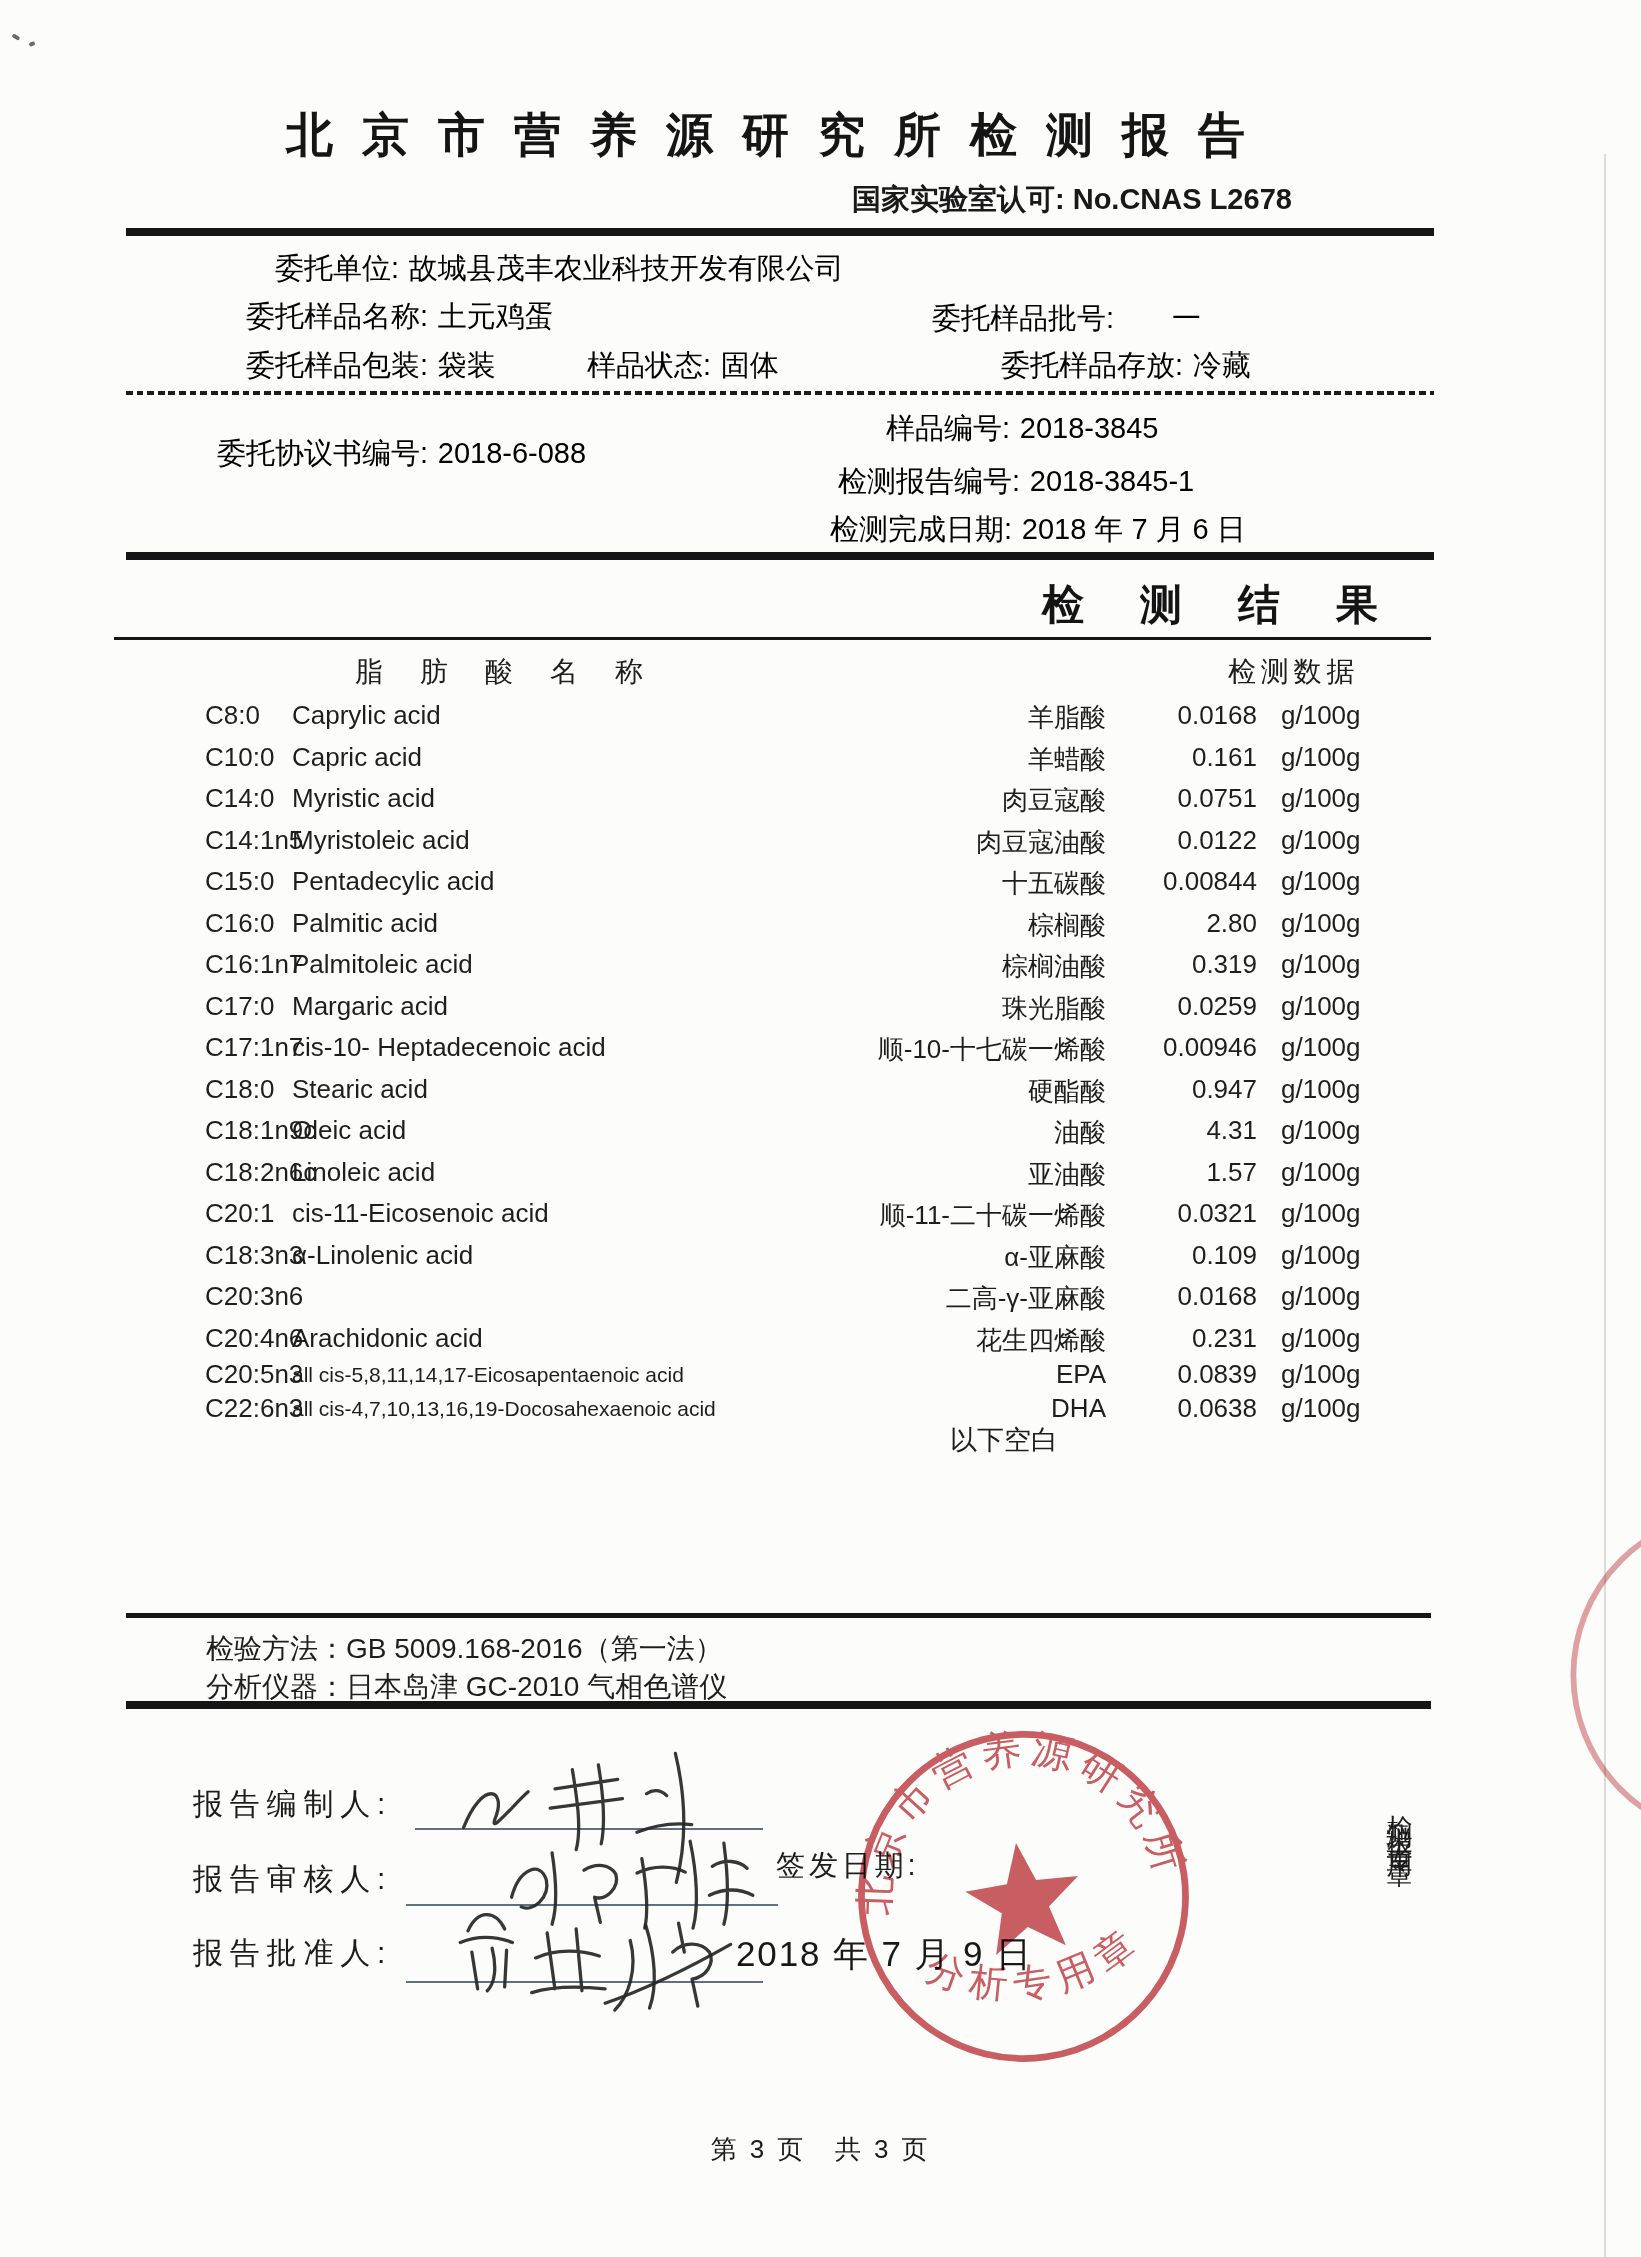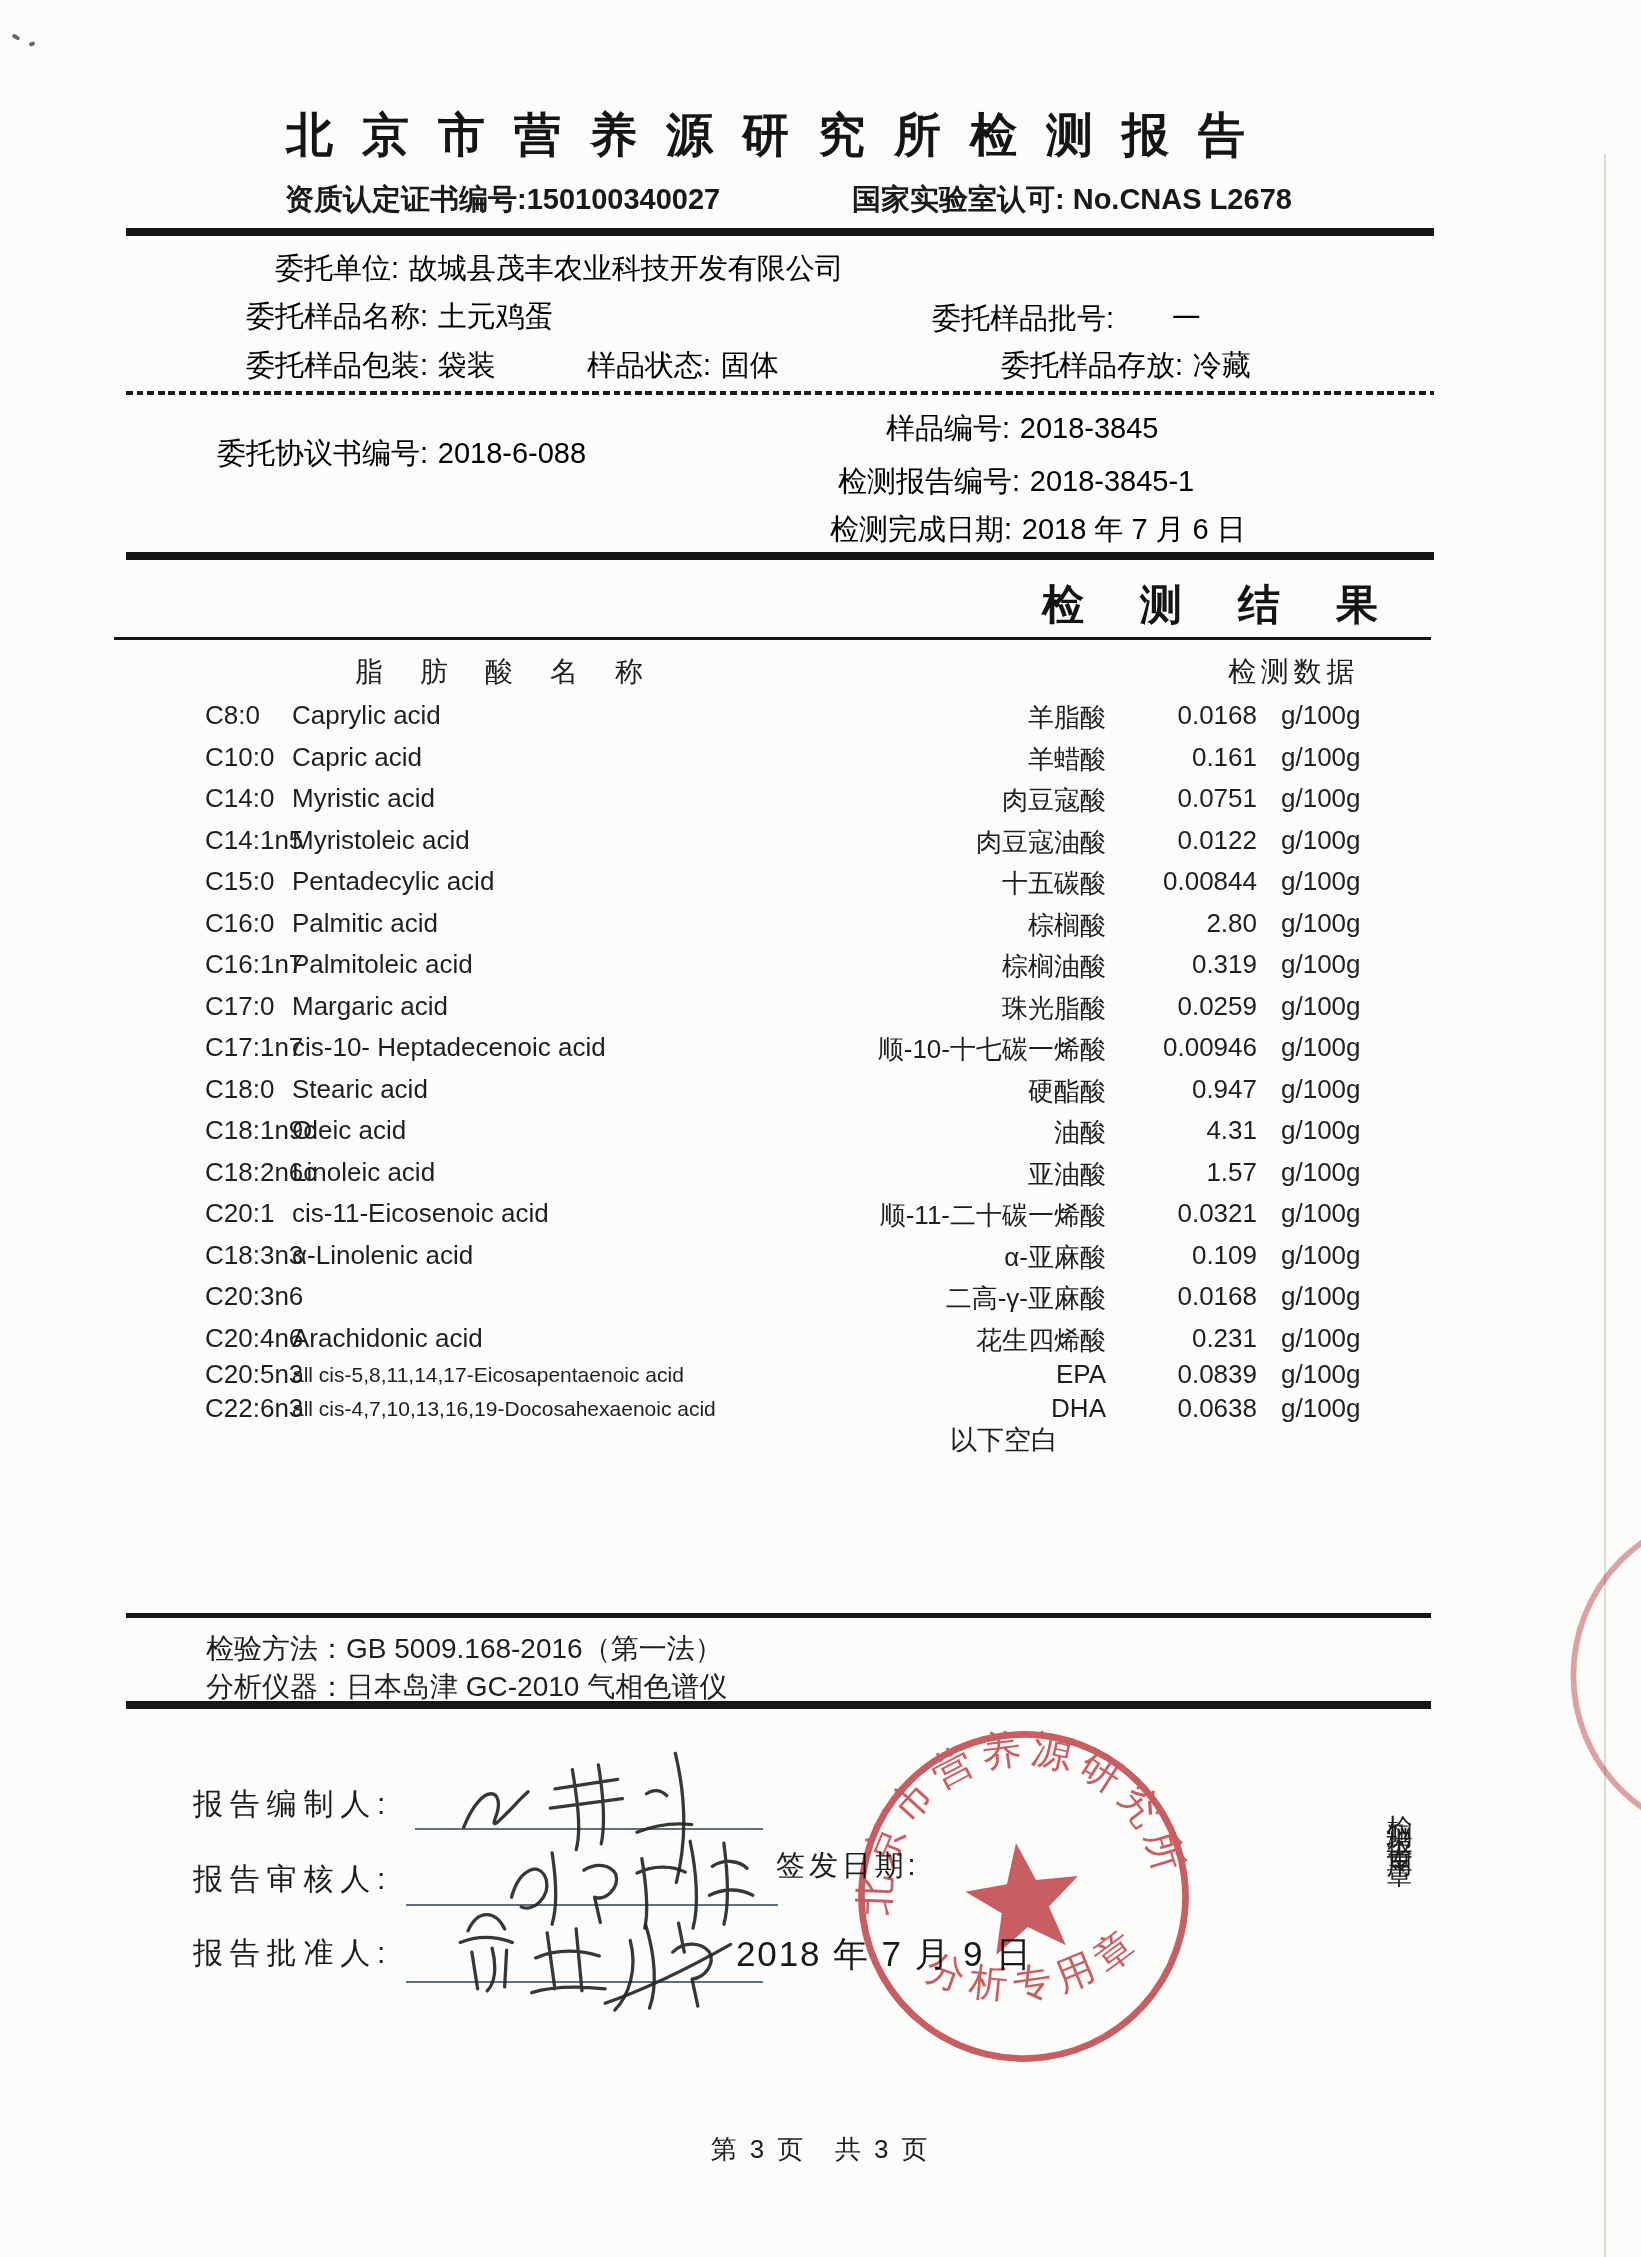--- a/index.html
+++ b/index.html
@@ -64,21 +64,20 @@
 </head>
 <body>
 
 <div class="page">
 
   <div class="abs speck" style="left:11.6px;top:35px;width:7.7px;height:3.9px;transform:rotate(30deg);"></div>
   <div class="abs speck" style="left:29px;top:42px;width:5.8px;height:3.9px;transform:rotate(-20deg);"></div>
   <div class="abs scanline"></div>
 
   <div class="abs doc-title">北京市营养源研究所检测报告</div>
-  <div class="abs cert-line" style="left:285px;top:180px;">资质认定证书编号:150100340027</div>
   <div class="abs cert-line" style="left:852px;top:180px;">国家实验室认可: No.CNAS L2678</div>
   <div class="abs rule rule-thick" style="left:126px;top:228px;width:1308px;"></div>
 
   <div class="abs lbl info-pair" style="left:275px;top:249px;">
     <span>委托单位:</span><span class="v">故城县茂丰农业科技开发有限公司</span>
   </div>
   <div class="abs lbl info-pair" style="left:246px;top:297px;">
     <span>委托样品名称:</span><span class="v">土元鸡蛋</span>
   </div>
   <div class="abs lbl info-pair" style="left:932px;top:299px;">

